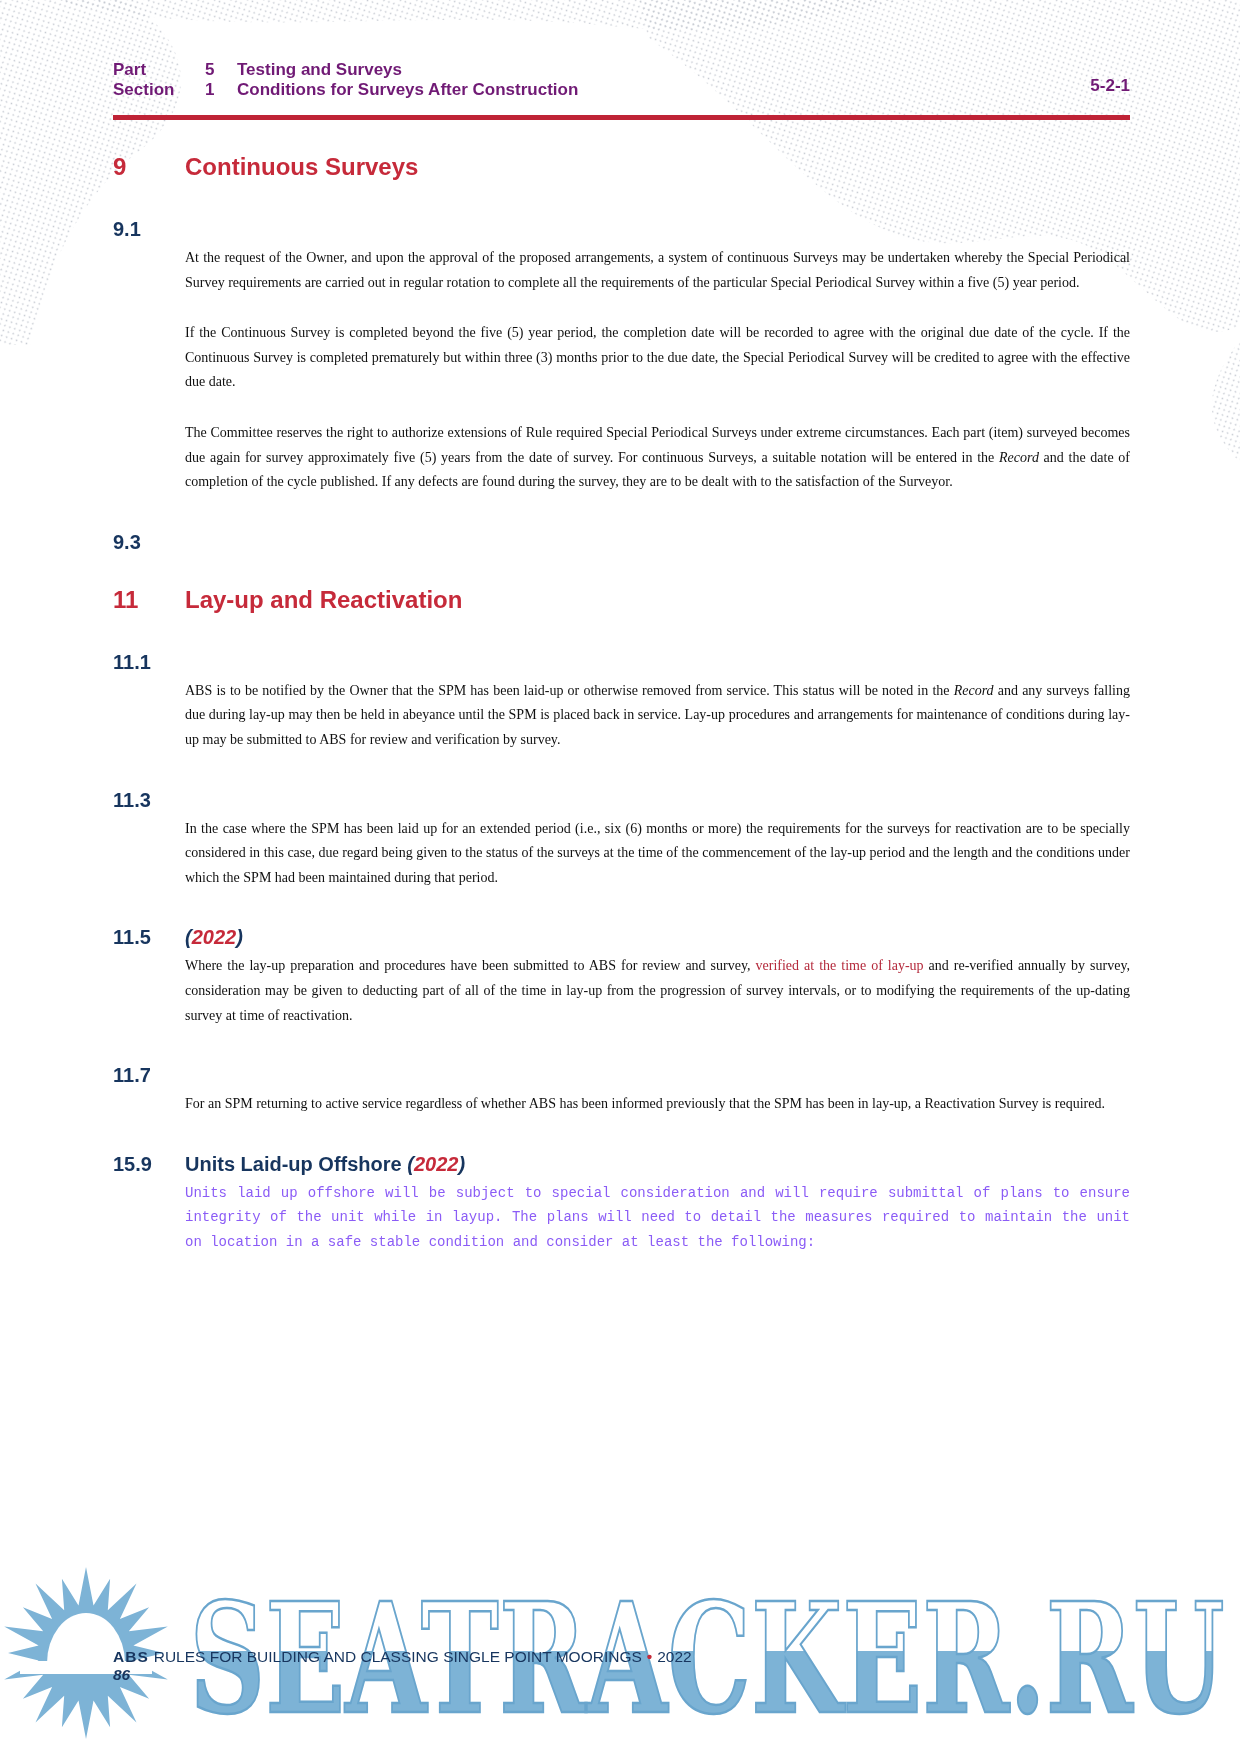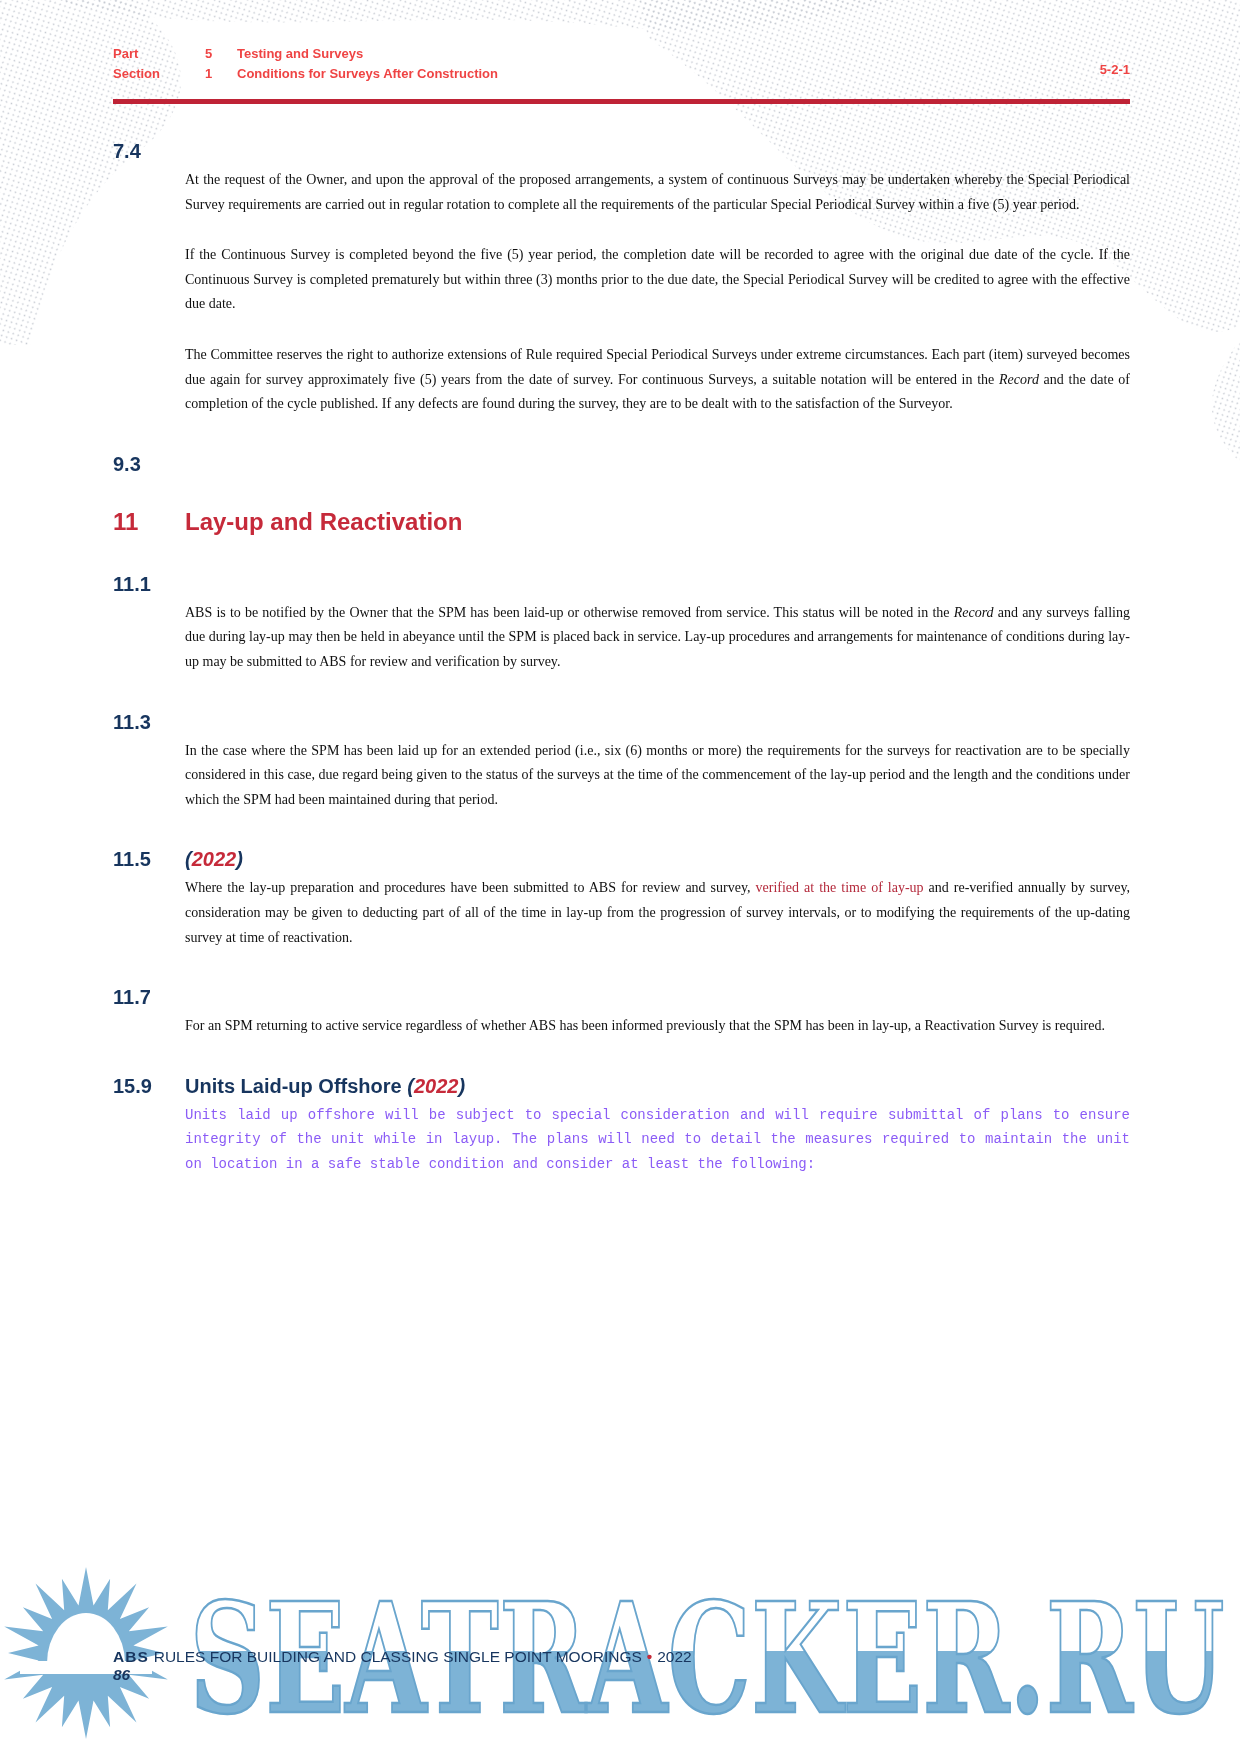--- a/index.html
+++ b/index.html
@@ -3,23 +3,23 @@
 <meta charset="utf-8">
 <style>
   html,body{margin:0;padding:0;background:#ffffff;}
   .page{position:relative;width:1240px;height:1754px;background:#ffffff;overflow:hidden;
         font-family:"Liberation Serif","DejaVu Serif",serif;color:#101010;}
   
   .deco-top{position:absolute;left:0;top:0;z-index:0;}
   
   .content{position:absolute;left:113px;width:1017px;top:0;z-index:2;}
   
-  .doc-header{padding-top:44px;position:relative;
+  .doc-header{padding-top:60px;position:relative;
               font-family:"Liberation Sans","DejaVu Sans",sans-serif;
-              font-weight:bold;font-size:13px;line-height:20px;color:#ef4444;}
+              font-weight:bold;font-size:17px;line-height:20px;color:#701a75;}
   .hdr-row{display:flex;}
   .hdr-label{width:92px;}
   .hdr-num{width:32px;}
   .hdr-code{position:absolute;right:0;bottom:4px;font-weight:bold;}
   .rule{margin-top:15px;height:5px;background:#bf2336;}
   
   h2.sec{margin:32px 0 0 0;font-family:"Liberation Sans","DejaVu Sans",sans-serif;
          font-size:24px;line-height:30px;font-weight:bold;color:#c62a3a;}
   .hnum{display:inline-block;width:72px;}
   .sub{margin:36px 0 6px 0;font-family:"Liberation Sans","DejaVu Sans",sans-serif;
@@ -91,23 +91,26 @@
       </div>
       <div class="hdr-row">
         <span class="hdr-label">Section</span>
         <span class="hdr-num">1</span>
         <span class="hdr-title">Conditions for Surveys After Construction</span>
       </div>
       <span class="hdr-code">5-2-1</span>
     </div>
     <div class="rule"></div>
 
+    <h2 class="sec">
+      <span class="hnum">9</span><span>Continuous Surveys</span>
+    </h2>
 
     <div class="sub">
-      <span class="hnum">7.4</span>
+      <span class="hnum">9.1</span>
     </div>
     <p class="body-p">At the request of the Owner, and upon the approval of the proposed arrangements, a system of continuous Surveys may be undertaken whereby the Special Periodical Survey requirements are carried out in regular rotation to complete all the requirements of the particular Special Periodical Survey within a five (5) year period.</p>
     <p class="body-p">If the Continuous Survey is completed beyond the five (5) year period, the completion date will be recorded to agree with the original due date of the cycle. If the Continuous Survey is completed prematurely but within three (3) months prior to the due date, the Special Periodical Survey will be credited to agree with the effective due date.</p>
     <p class="body-p"><span>The Committee reserves the right to authorize extensions of Rule required Special Periodical Surveys under extreme circumstances. Each part (item) surveyed becomes due again for survey approximately five (5) years from the date of survey. For continuous Surveys, a suitable notation will be entered in the </span><span class="it">Record</span><span> and the date of completion of the cycle published. If any defects are found during the survey, they are to be dealt with to the satisfaction of the Surveyor.</span></p>
 
     <div class="sub">
       <span class="hnum">9.3</span>
     </div>
 
     <h2 class="sec">

